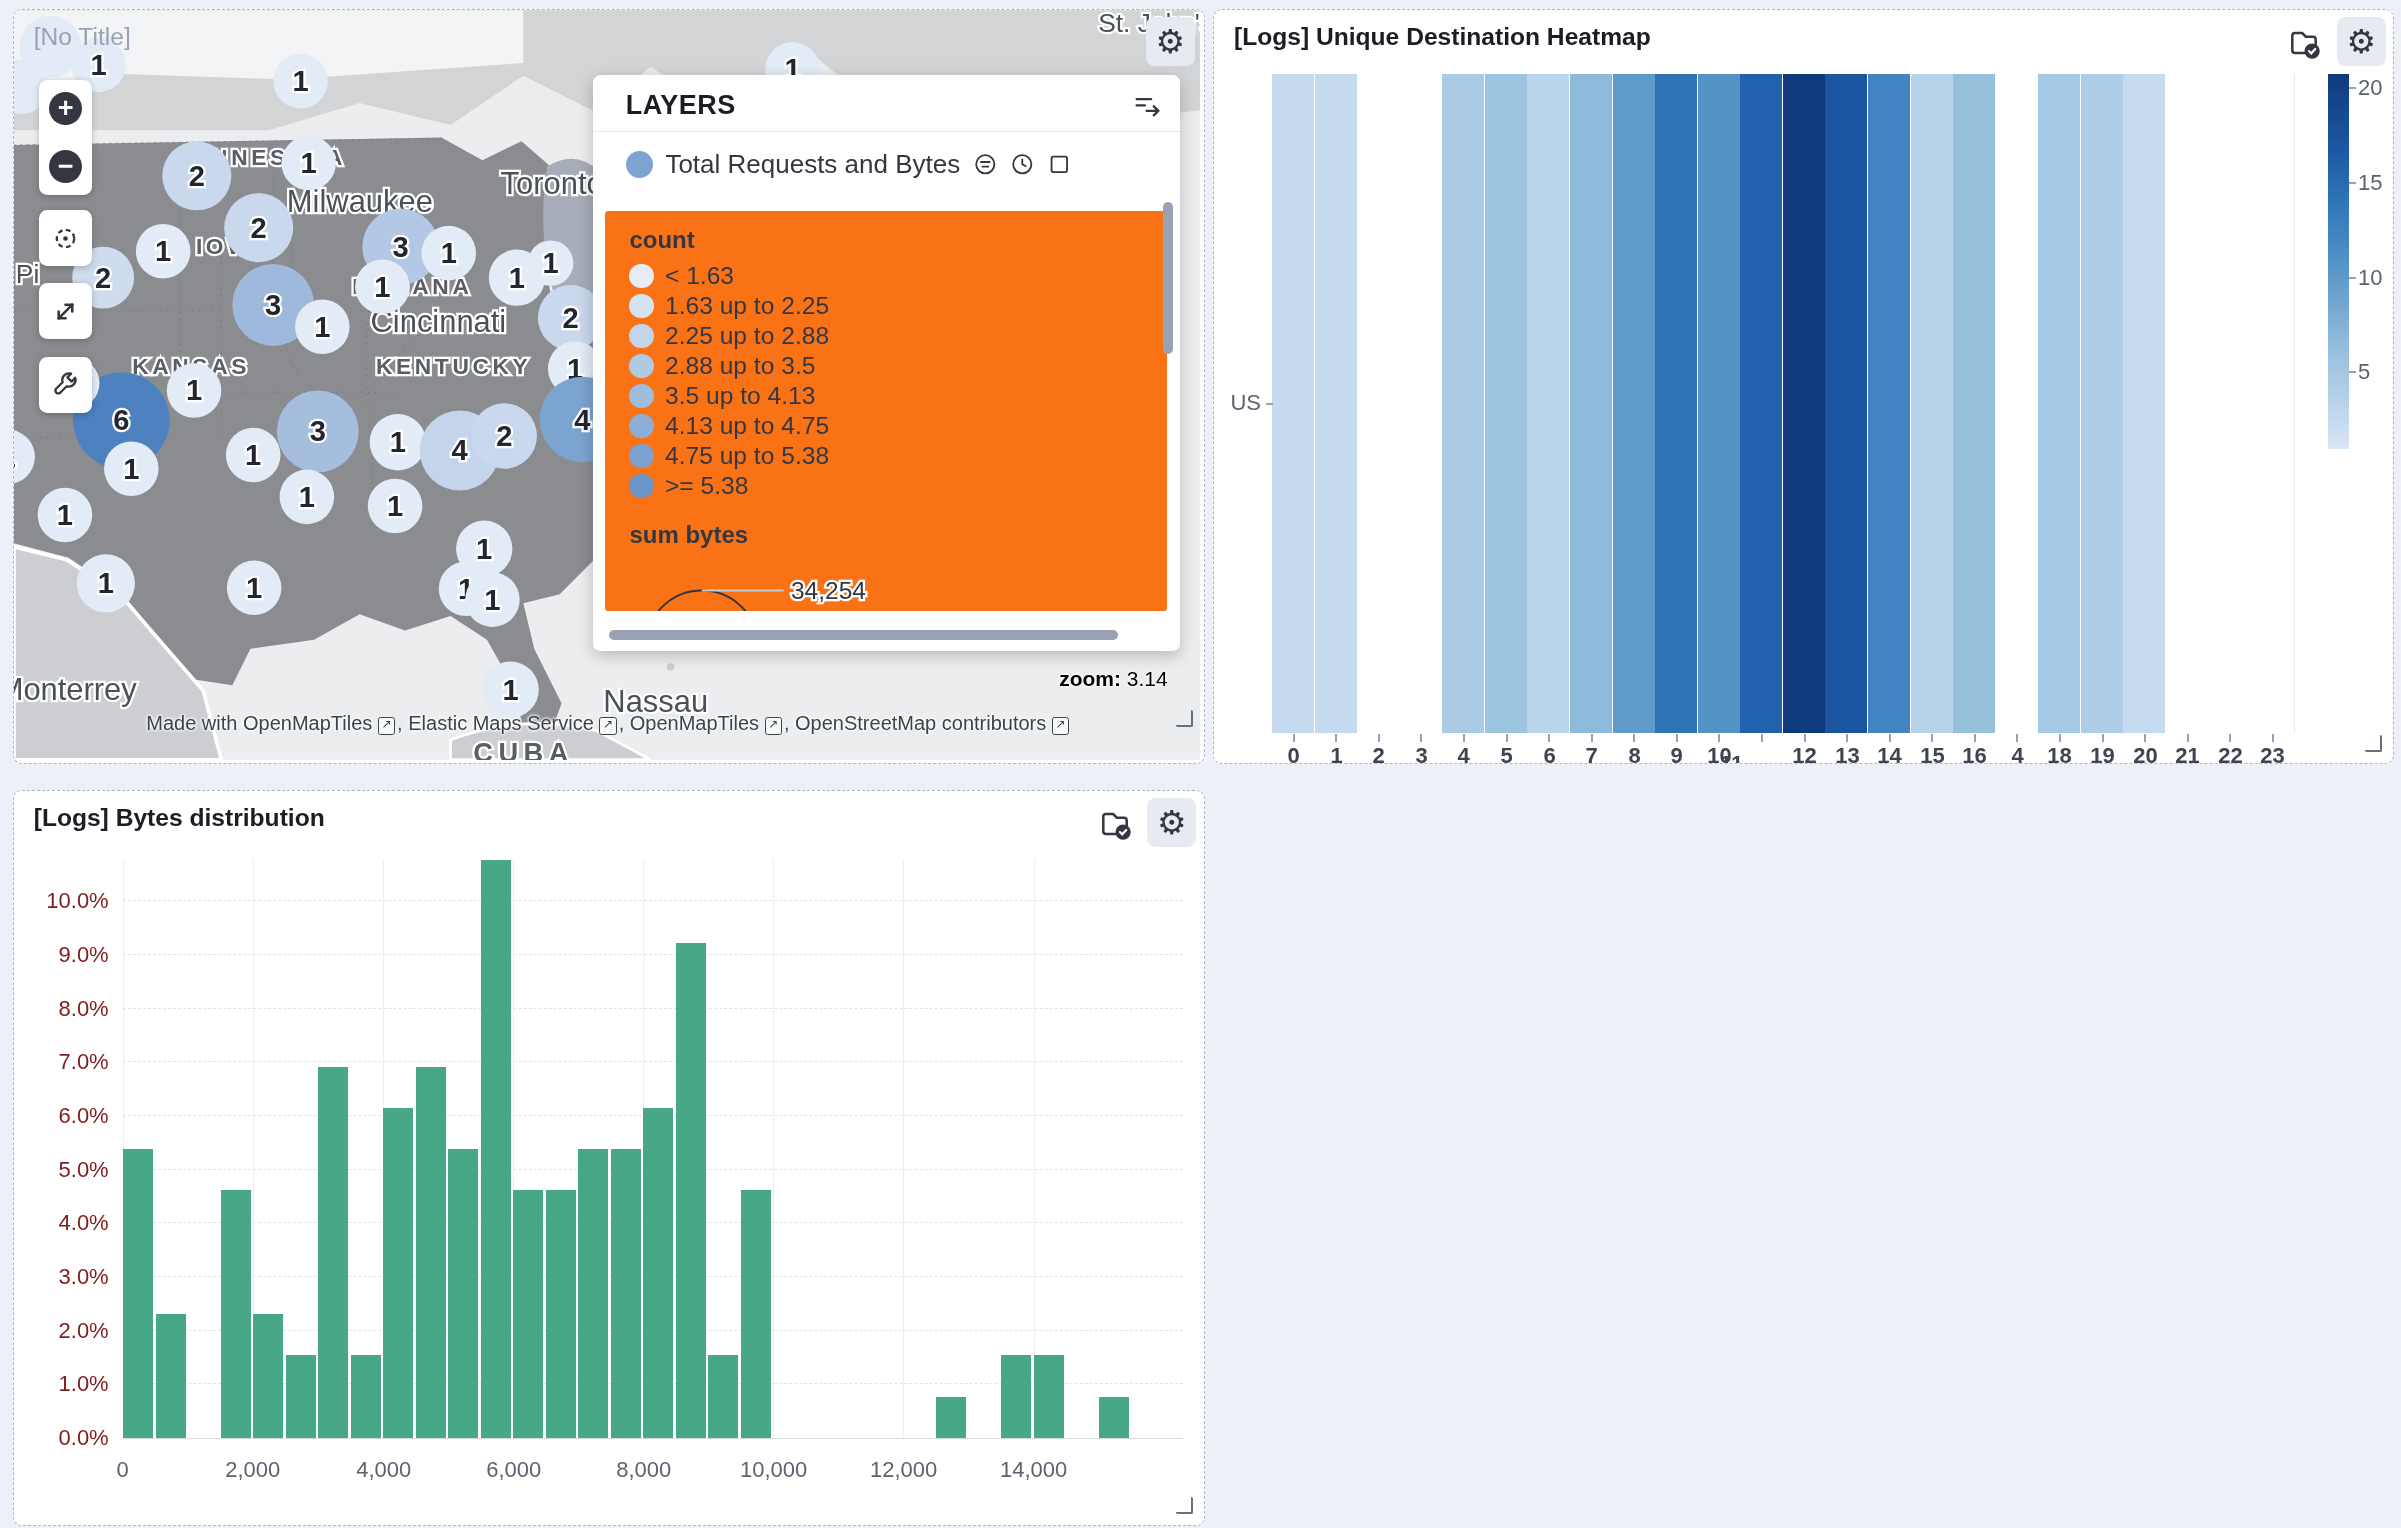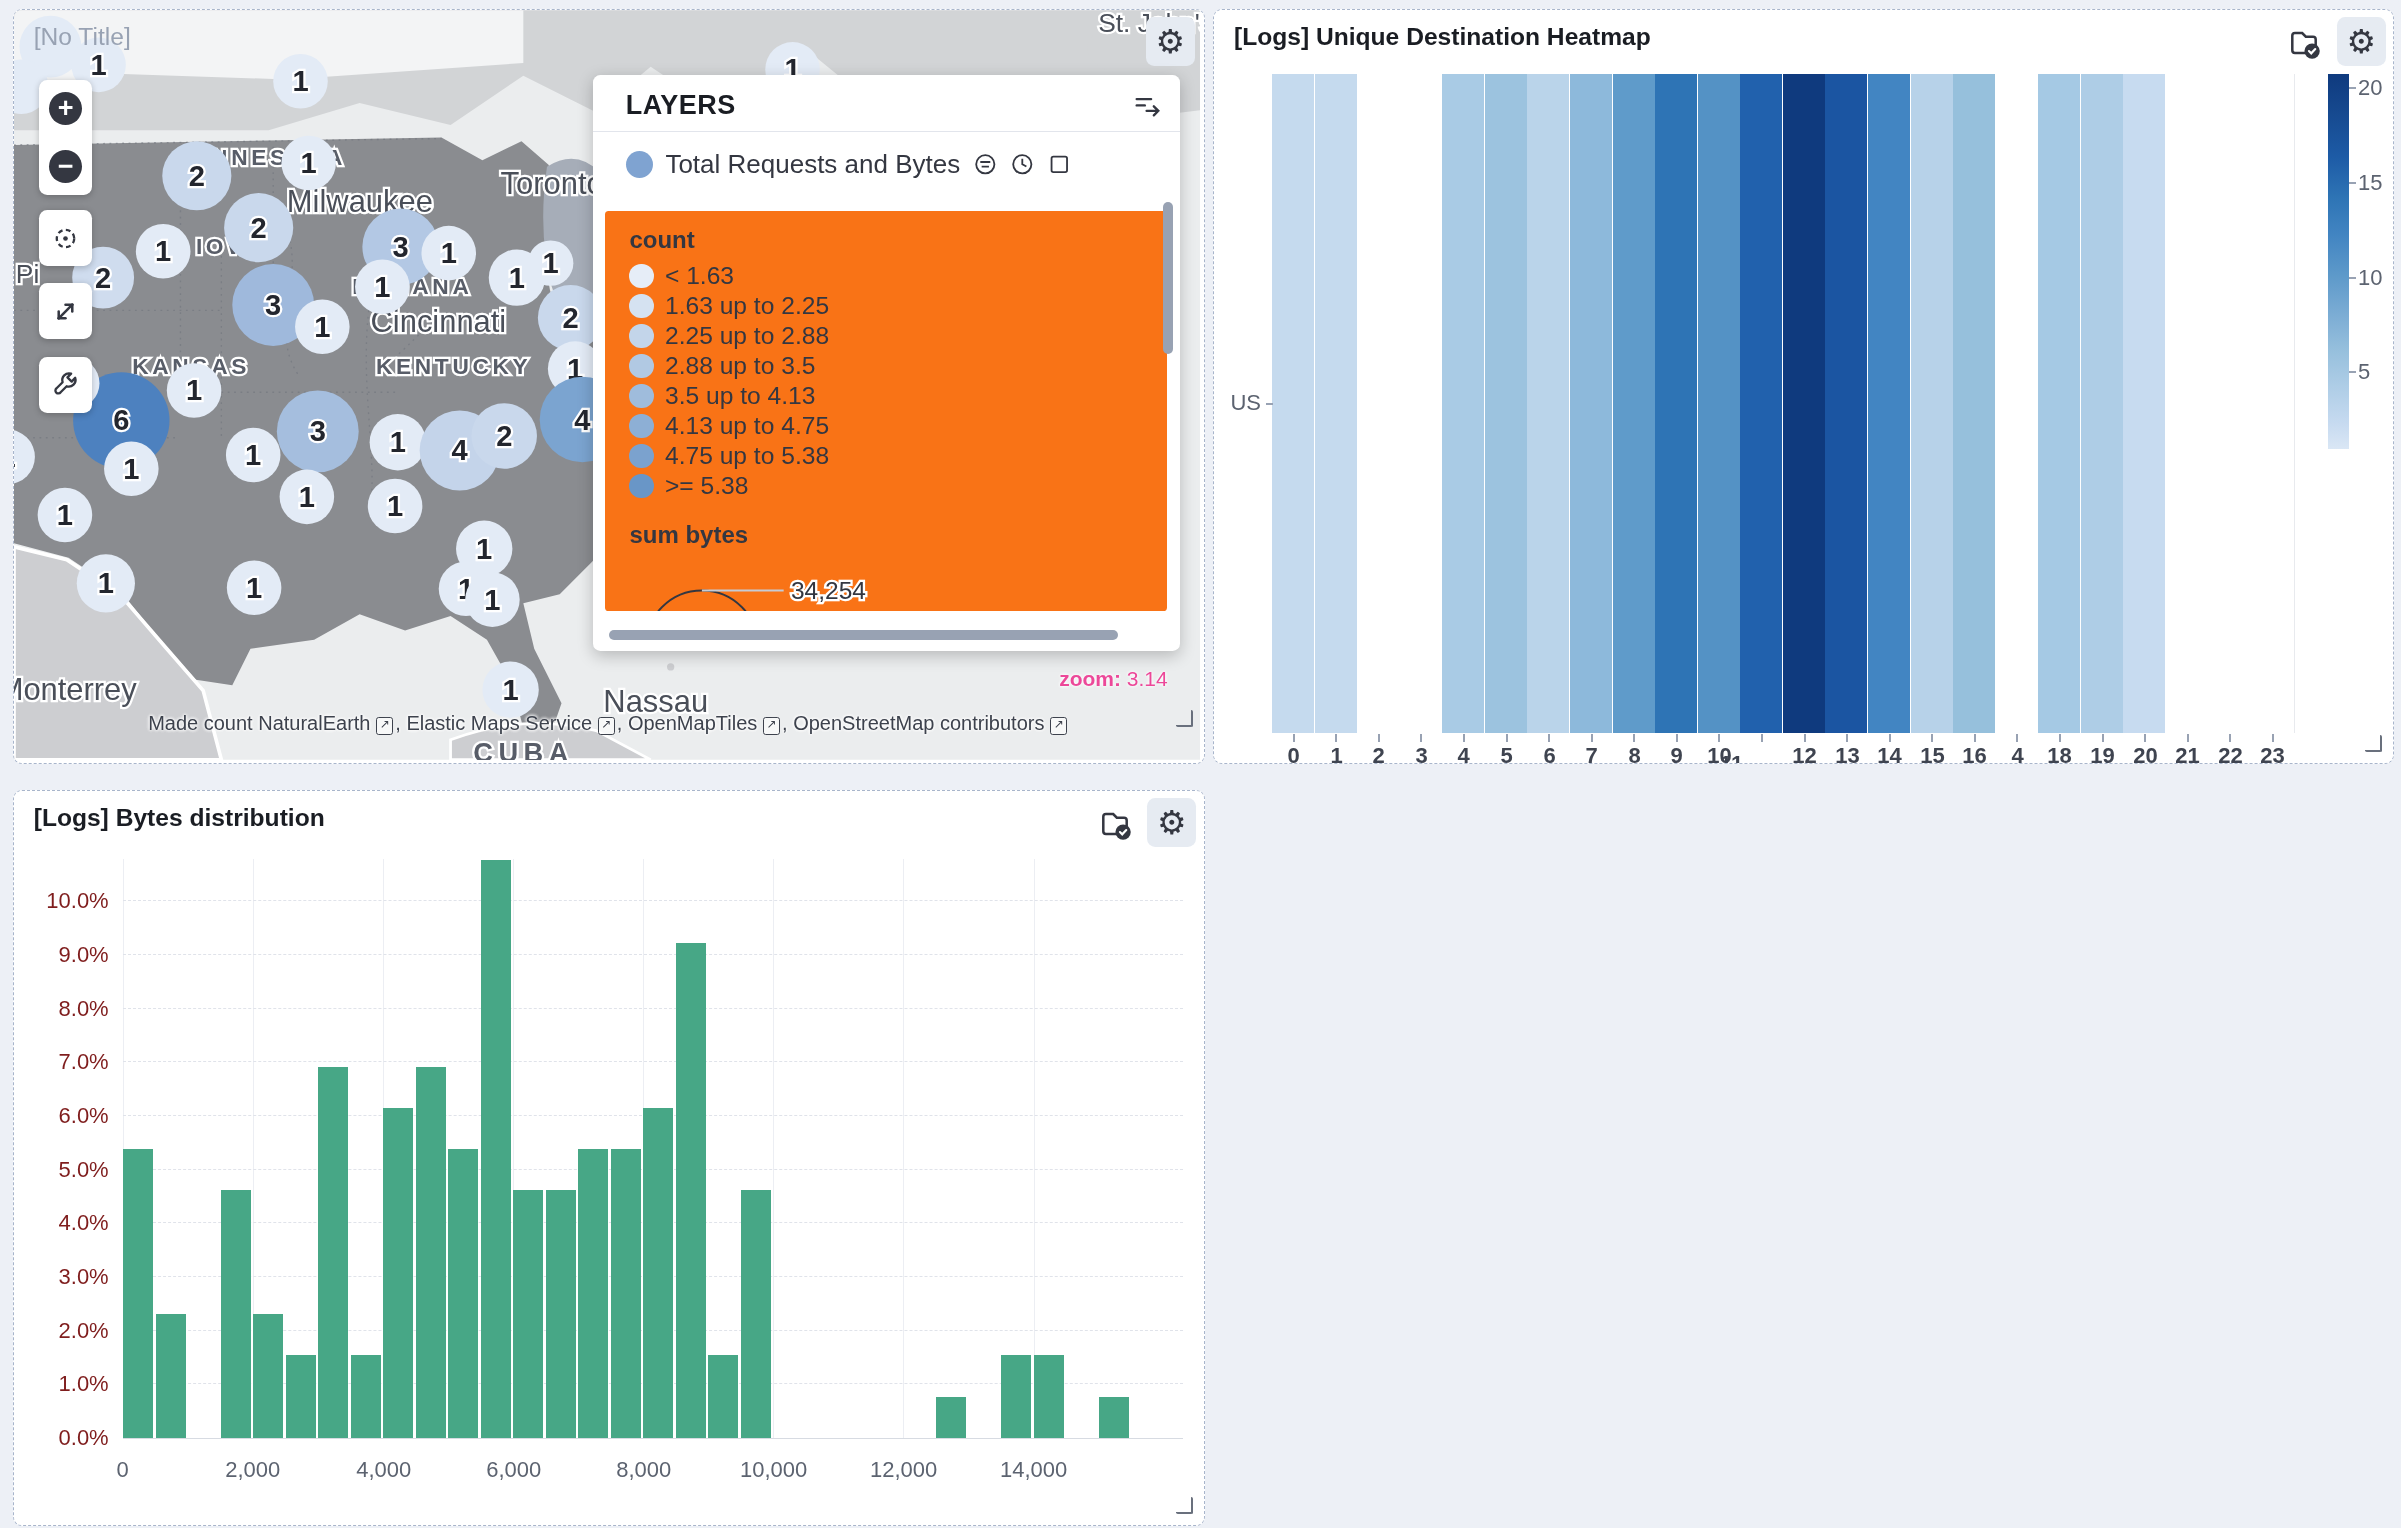--- a/index.html
+++ b/index.html
@@ -10,21 +10,21 @@
   .gear-btn{position:absolute;top:7.3px;width:49px;height:49px;background:#e6ebf2;border-radius:8.2px;display:flex;align-items:center;justify-content:center;z-index:40;}
   .gear-glyph{font-size:33px;color:#343741;line-height:1;}
   .lib-icon{position:absolute;top:14.6px;width:36px;height:36px;z-index:40;}
   .resize-handle{position:absolute;right:11px;bottom:11px;width:14.6px;height:14.6px;border-right:2.7px solid #69707d;border-bottom:2.7px solid #69707d;border-radius:1.8px;z-index:40;}
   
   #map-svg{position:absolute;left:0;top:0;}
   .map-ctl-card{position:absolute;left:25.5px;width:53px;background:#fff;border-radius:8.2px;box-shadow:0 1.8px 6.4px rgba(0,0,0,.22);z-index:35;display:flex;flex-direction:column;align-items:center;justify-content:space-around;}
   .zoom-btn{width:33px;height:33px;border-radius:50%;background:#343741;color:#fff;font-size:27px;font-weight:700;display:flex;align-items:center;justify-content:center;line-height:1;}
   .map-attr{position:absolute;left:0;right:0;top:702px;text-align:center;font-size:20px;color:#3d424d;z-index:20;text-shadow:0 0 3.6px #fff,0 0 3.6px #fff,0 0 3.6px #fff;}
   .linkbox{display:inline-block;width:15.5px;height:15.5px;border:1.8px solid #3d424d;border-radius:2.7px;font-size:12px;line-height:13.6px;text-align:center;margin:0 1.8px 0 5.5px;vertical-align:1.8px;background:rgba(255,255,255,.6);}
-  .map-zoom-label{position:absolute;right:36px;top:657px;font-size:21px;color:#ec4899;z-index:20;text-shadow:0 0 3.6px #fff,0 0 3.6px #fff;}
+  .map-zoom-label{position:absolute;right:36px;top:657px;font-size:21px;color:#000000;z-index:20;text-shadow:0 0 3.6px #fff,0 0 3.6px #fff;}
   
   #layers-panel{position:absolute;left:579px;top:65px;width:587px;height:576px;background:#fff;border-radius:7.3px;box-shadow:0 4.5px 16.4px rgba(0,0,0,.22);z-index:50;overflow:hidden;}
   #layers-header{position:absolute;left:0;top:0;right:0;height:56px;border-bottom:0.9px solid #e2e5ec;}
   #layers-title{position:absolute;left:33px;top:14.6px;font-size:27px;font-weight:800;color:#1a1d23;letter-spacing:0.5px;}
   #layer-row{position:absolute;left:33px;top:69px;height:40px;display:flex;align-items:center;gap:12.7px;z-index:5;}
   #layer-row .swatch{width:27px;height:27px;border-radius:50%;}
   #layer-row .lname{font-size:26px;color:#343741;}
   .mini-ic{width:24.6px;height:24.6px;}
   #layers-body{position:absolute;left:12.7px;right:12.7px;top:136px;bottom:40px;background:#f97316;border-radius:3.6px;padding:14.6px 0 0 24px;box-sizing:border-box;overflow:hidden;}
   .leg-h{font-size:24px;font-weight:700;color:#343741;margin:0 0 7.3px 0;}
@@ -212,21 +212,21 @@
           <path d="M9 23 h7"></path>
           <path d="M9 23 v-7"></path>
       </svg>
     </div>
     <div class="map-ctl-card" style="top:347px;height:56px;">
       <svg width="31" height="31" viewBox="0 0 32 32" fill="none" stroke="#343741" stroke-width="2.4" stroke-linejoin="round">
         <path d="M26 8 a7 7 0 0 1-8.8 8.8 L11 23 a3 3 0 1 1-4.2-4.2 l6.2-6.2 A7 7 0 0 1 21.8 3.8 L18 7.6 l4.4 4.4 L26 8 Z"></path>
       </svg>
     </div>
 
-    <div class="map-attr" id="map-attr"><span>Made count NaturalEarth</span><span class="linkbox">↗</span>, <span>Elastic Maps Service</span><span class="linkbox">↗</span>, <span>OpenMapTiles</span><span class="linkbox">↗</span>, <span>OpenStreetMap contributors</span><span class="linkbox">↗</span></div>
+    <div class="map-attr" id="map-attr"><span>Made with OpenMapTiles</span><span class="linkbox">↗</span>, <span>Elastic Maps Service</span><span class="linkbox">↗</span>, <span>OpenMapTiles</span><span class="linkbox">↗</span>, <span>OpenStreetMap contributors</span><span class="linkbox">↗</span></div>
     <div class="map-zoom-label">
       <b>zoom:</b>
       <span>3.14</span>
     </div>
     <div class="resize-handle" style="bottom:36px;"></div>
 
     <div id="layers-panel">
       <div id="layer-row">
         <span class="swatch" style="background:#7fa3d1;"></span>
         <span class="lname">Total Requests and Bytes</span>

